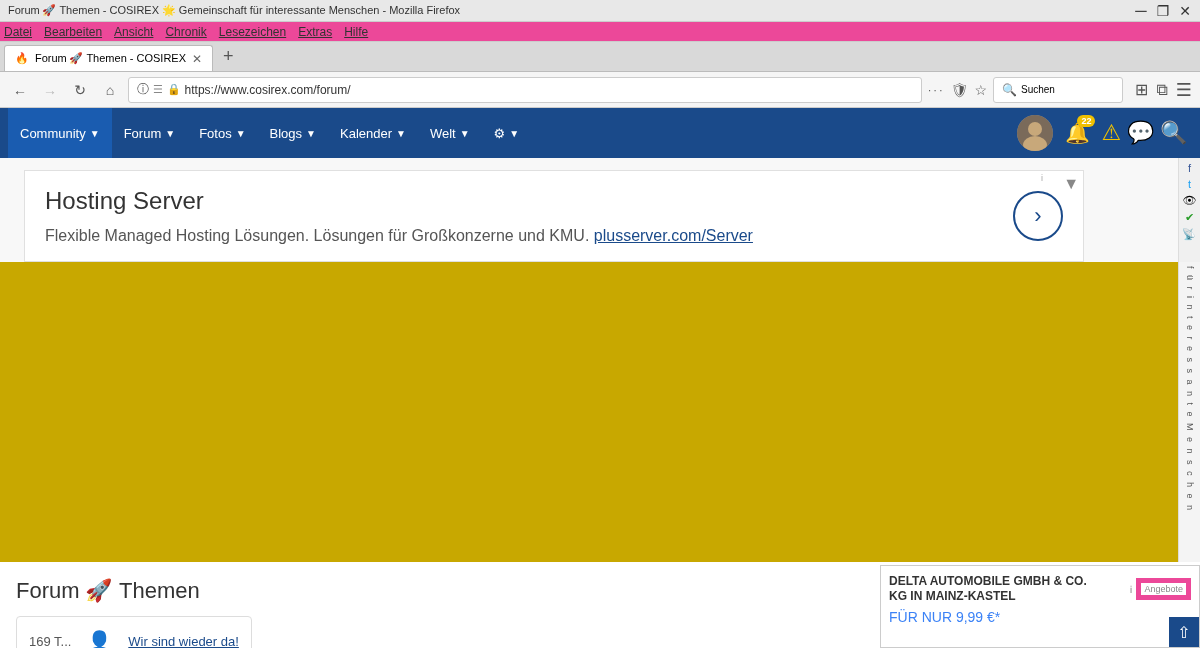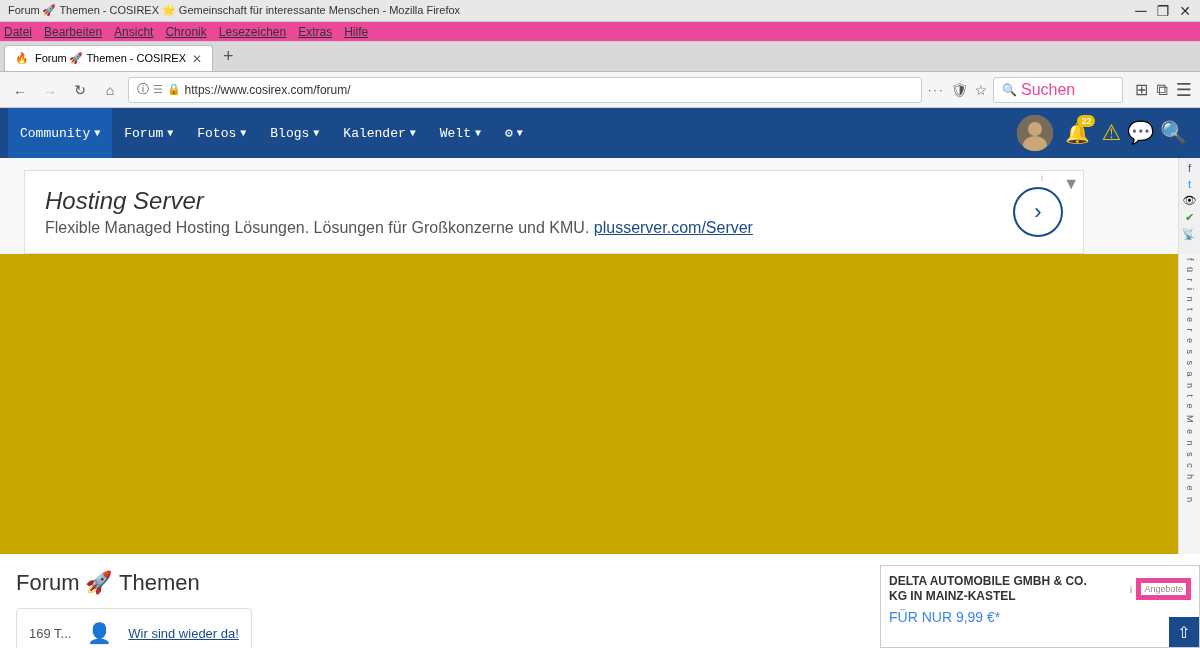--- a/index.html
+++ b/index.html
@@ -121,21 +121,20 @@
     .nav-item {
       color: #fff;
       font-size: 13px;
       padding: 0 12px;
       height: 50px;
       display: flex;
       align-items: center;
       gap: 4px;
       cursor: pointer;
       white-space: nowrap;
-      font-family: Liberation Mono, monospace;
     }
     .nav-item:first-child { background: #1a5cb0; }
     .nav-item .chevron { font-size: 10px; }
     .nav-right { display: flex; align-items: center; gap: 6px; padding-right: 4px; }
     .avatar-img {
       width: 36px; height: 36px;
       border-radius: 50%;
       background: #888;
       overflow: hidden;
       display: flex; align-items: center; justify-content: center;
@@ -170,21 +169,21 @@
       margin: 8px 24px 0 24px;
       border: 1px solid #e0e0e0;
       background: #fff;
       display: flex;
       align-items: center;
       padding: 16px 20px;
       position: relative;
       max-width: 1060px;
     }
     .ad-content { flex: 1; }
-    .ad-title { font-size: 24px; color: #333; margin-bottom: 4px; font-style: italic; }
+    .ad-title { font-size: 24px; color: #333; margin-bottom: 12px; }
     .ad-desc { font-size: 16px; color: #555; }
     .ad-desc a { color: #1a4a8a; }
     .ad-circle-btn {
       width: 50px; height: 50px;
       border-radius: 50%;
       border: 2px solid #1a4a8a;
       display: flex; align-items: center; justify-content: center;
       cursor: pointer;
       color: #1a4a8a;
       font-size: 22px;
@@ -286,21 +285,21 @@
     <span style="font-size:12px;color:#555;">ⓘ</span>
     <span style="font-size:11px;color:#888;">☰</span>
     <span class="lock-icon">🔒</span>
     <span class="url-text">https://www.cosirex.com/forum/</span>
   </div>
   <span class="address-menu-btn">···</span>
   <span class="toolbar-icon">🛡</span>
   <span class="toolbar-icon">☆</span>
   <div class="search-box">
     <span>🔍</span>
-    <span style="color:#ec4899;font-size:16px;">Suchen</span>
+    <span style="color:#000000;font-size:10px;">Suchen</span>
   </div>
   <div class="sidebar-icons">
     <span style="font-size:16px;color:#555;">⊞</span>
     <span style="font-size:16px;color:#555;">⧉</span>
     <span style="font-size:18px;color:#555;">☰</span>
   </div>
 </div>
 
 <div class="site-navbar">
   <div class="nav-items">

